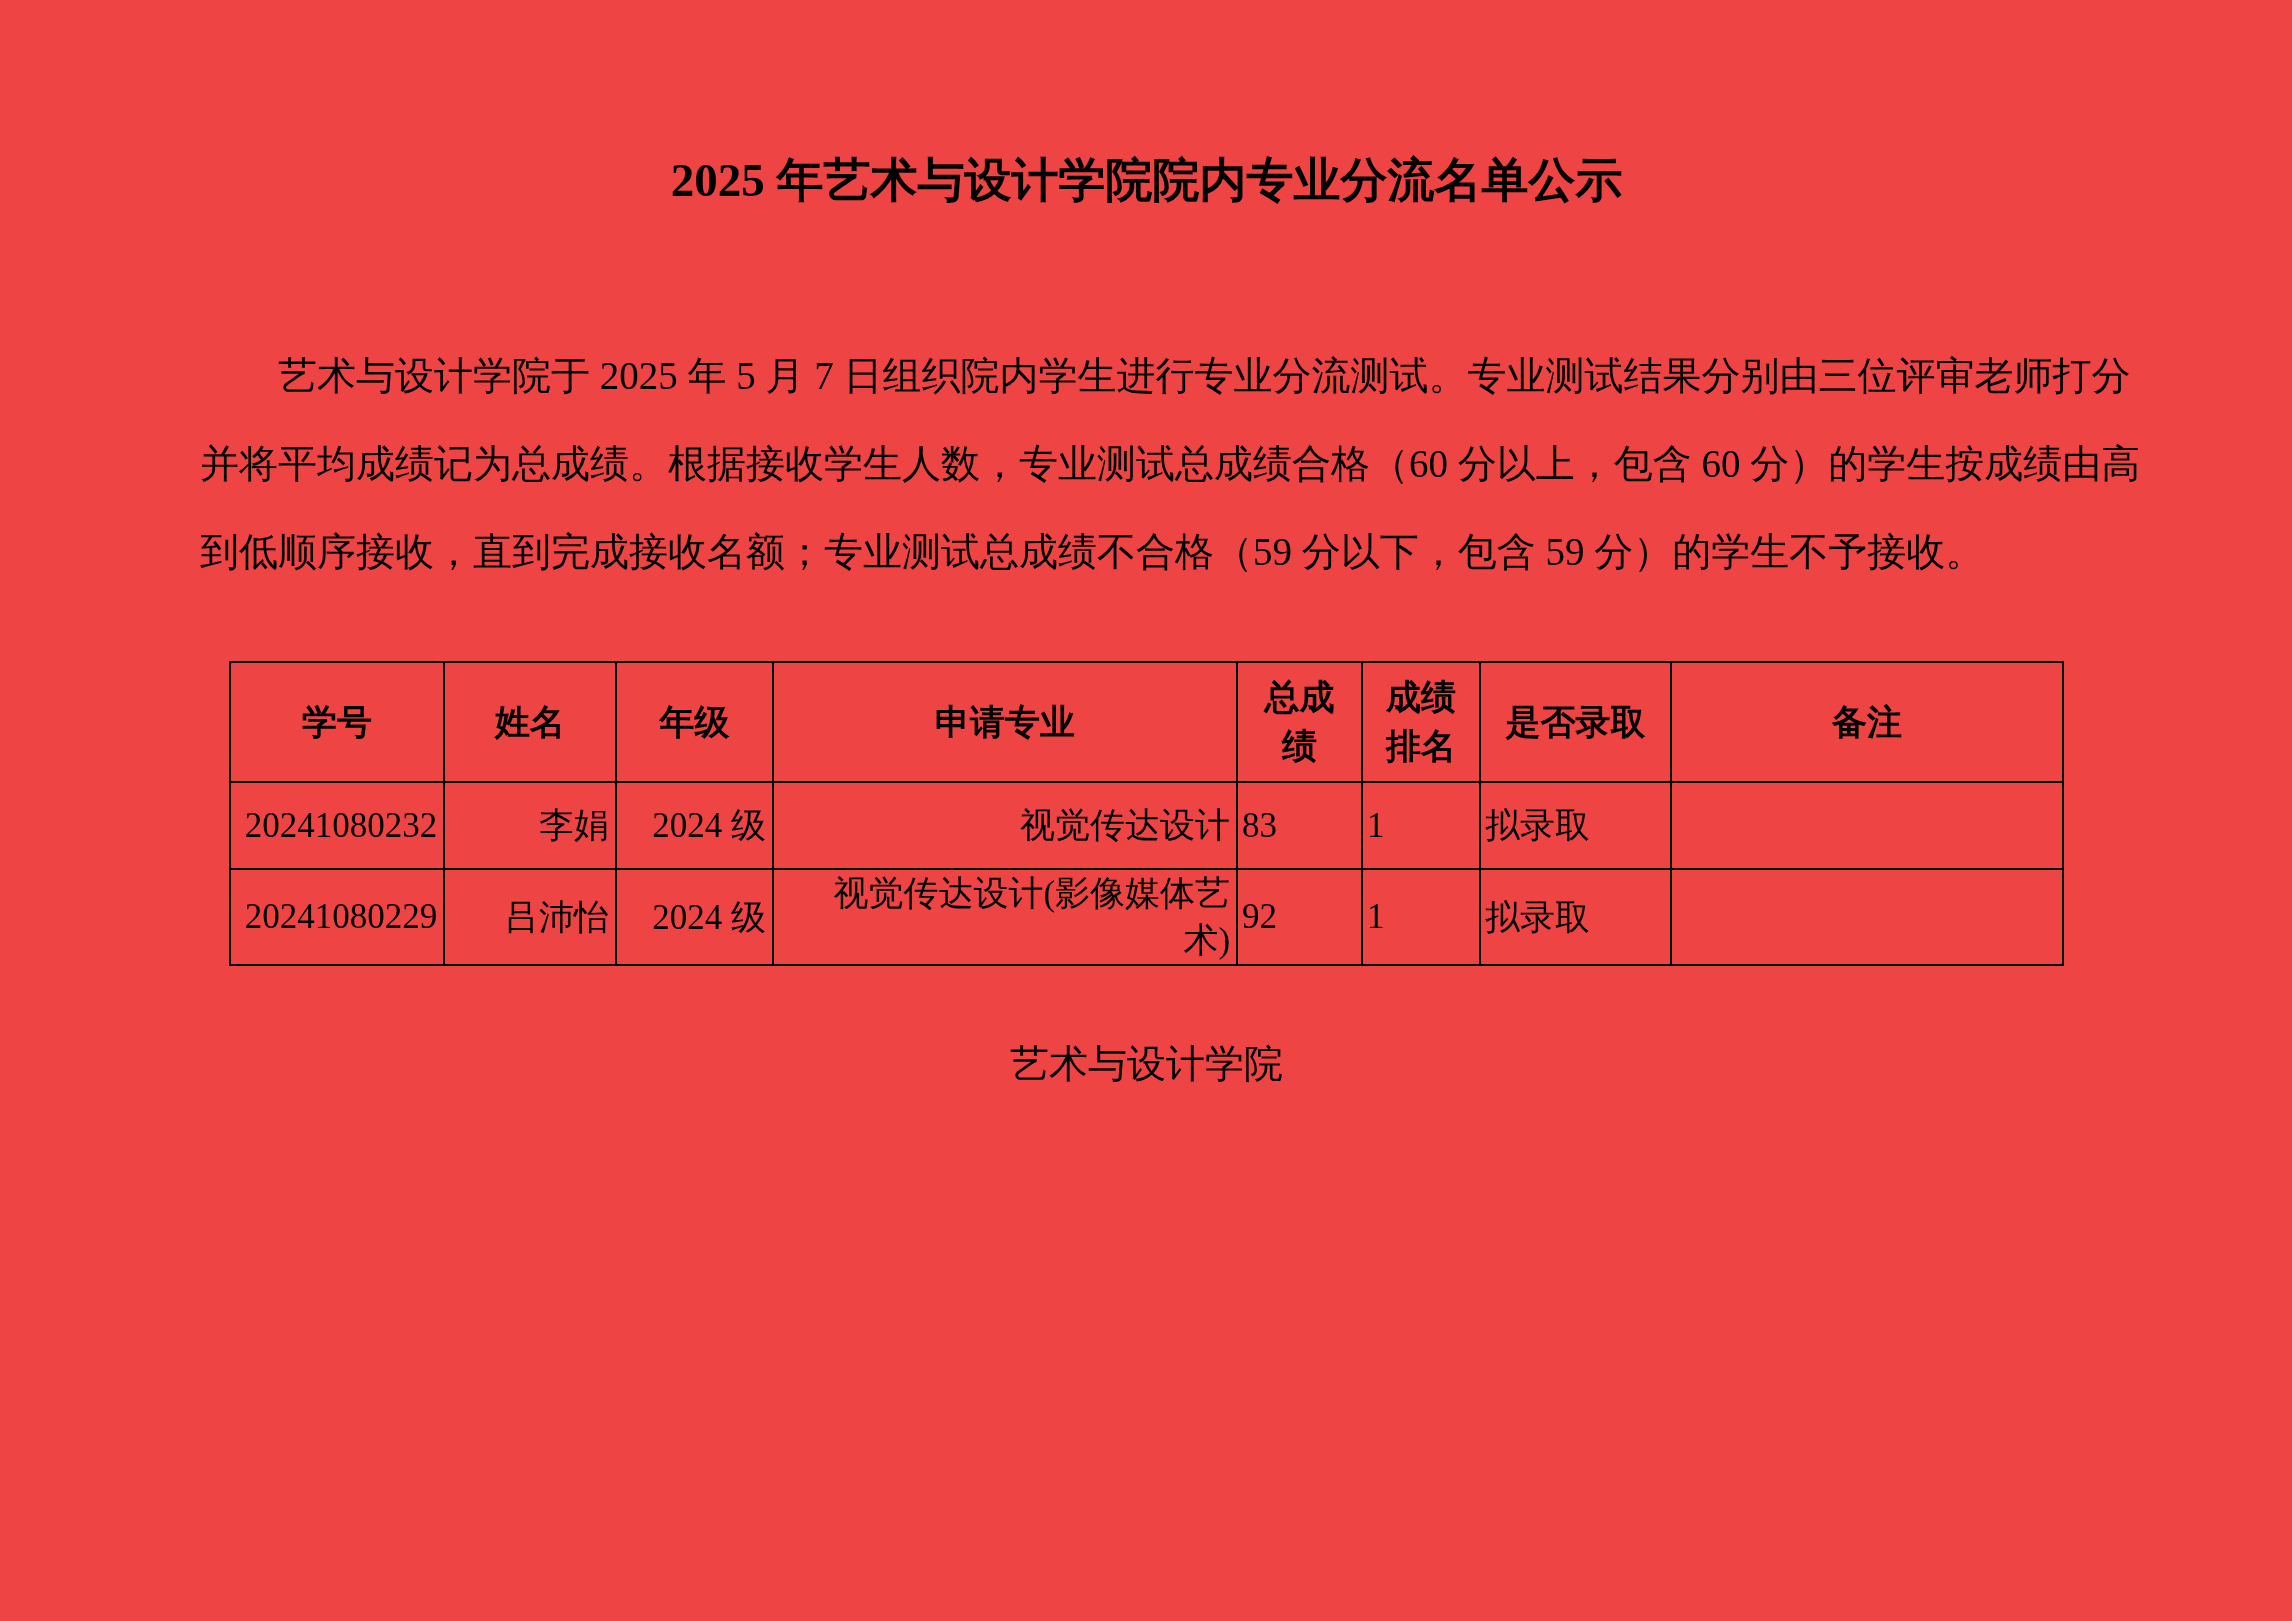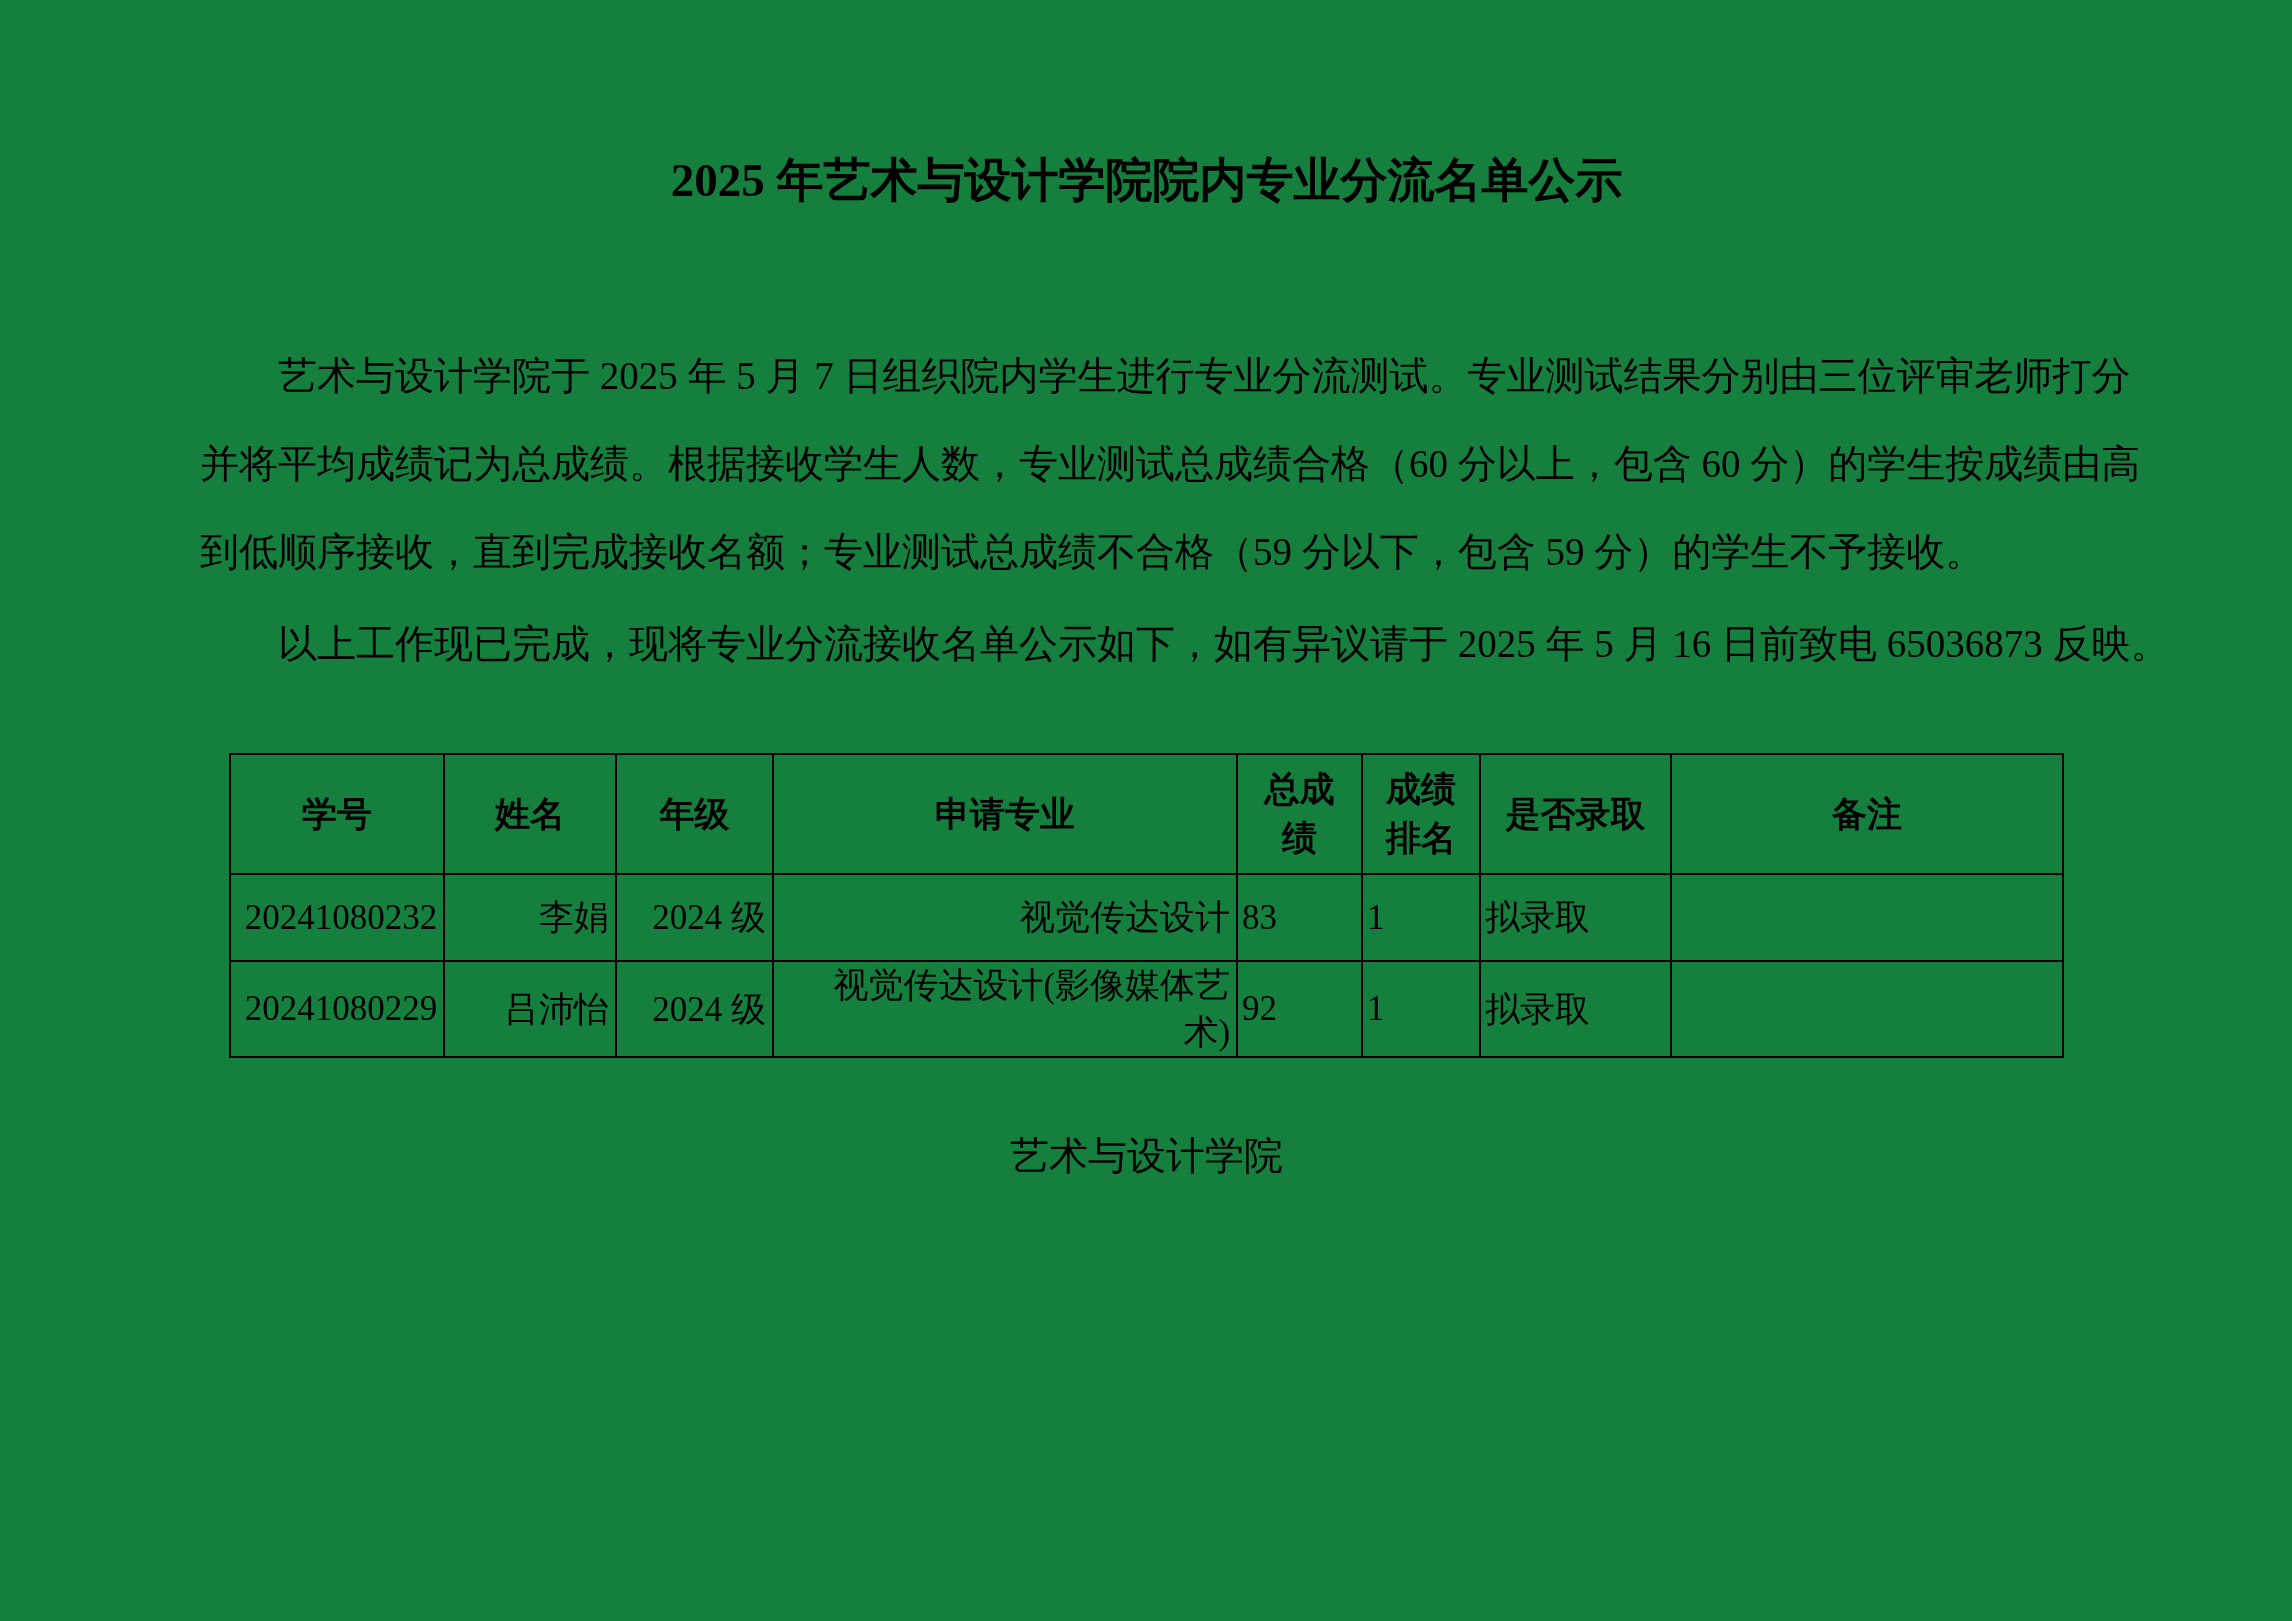--- a/index.html
+++ b/index.html
@@ -12,21 +12,21 @@
     height: 1621px;
     overflow: hidden;
     font-family: "Liberation Serif", "DejaVu Serif", serif;
     color: #000000;
   }
   .page {
     box-sizing: border-box;
     width: 2293px;
     height: 1621px;
     padding: 149px 196px 0 196px;
-    background: #15803d;
+    background: #ef4444;
   }
   .title {
     margin: 0 0 120px 0;
     font-size: 47px;
     line-height: 63px;
     font-weight: bold;
     text-align: center;
     white-space: nowrap;
   }
   .para { margin: 4px; }
@@ -78,23 +78,20 @@
 <div class="page">
 
   <h1 class="title">2025 年艺术与设计学院院内专业分流名单公示</h1>
 
   <div class="para">
     <div class="line indent">艺术与设计学院于 2025 年 5 月 7 日组织院内学生进行专业分流测试。专业测试结果分别由三位评审老师打分</div>
     <div class="line">并将平均成绩记为总成绩。根据接收学生人数，专业测试总成绩合格（60 分以上，包含 60 分）的学生按成绩由高</div>
     <div class="line">到低顺序接收，直到完成接收名额；专业测试总成绩不合格（59 分以下，包含 59 分）的学生不予接收。</div>
   </div>
 
-  <div class="para">
-    <div class="line indent">以上工作现已完成，现将专业分流接收名单公示如下，如有异议请于 2025 年 5 月 16 日前致电 65036873 反映。</div>
-  </div>
 
   <table class="roster">
     <colgroup>
       <col style="width:214px">
       <col style="width:172px">
       <col style="width:157px">
       <col style="width:464px">
       <col style="width:125px">
       <col style="width:118px">
       <col style="width:191px">

